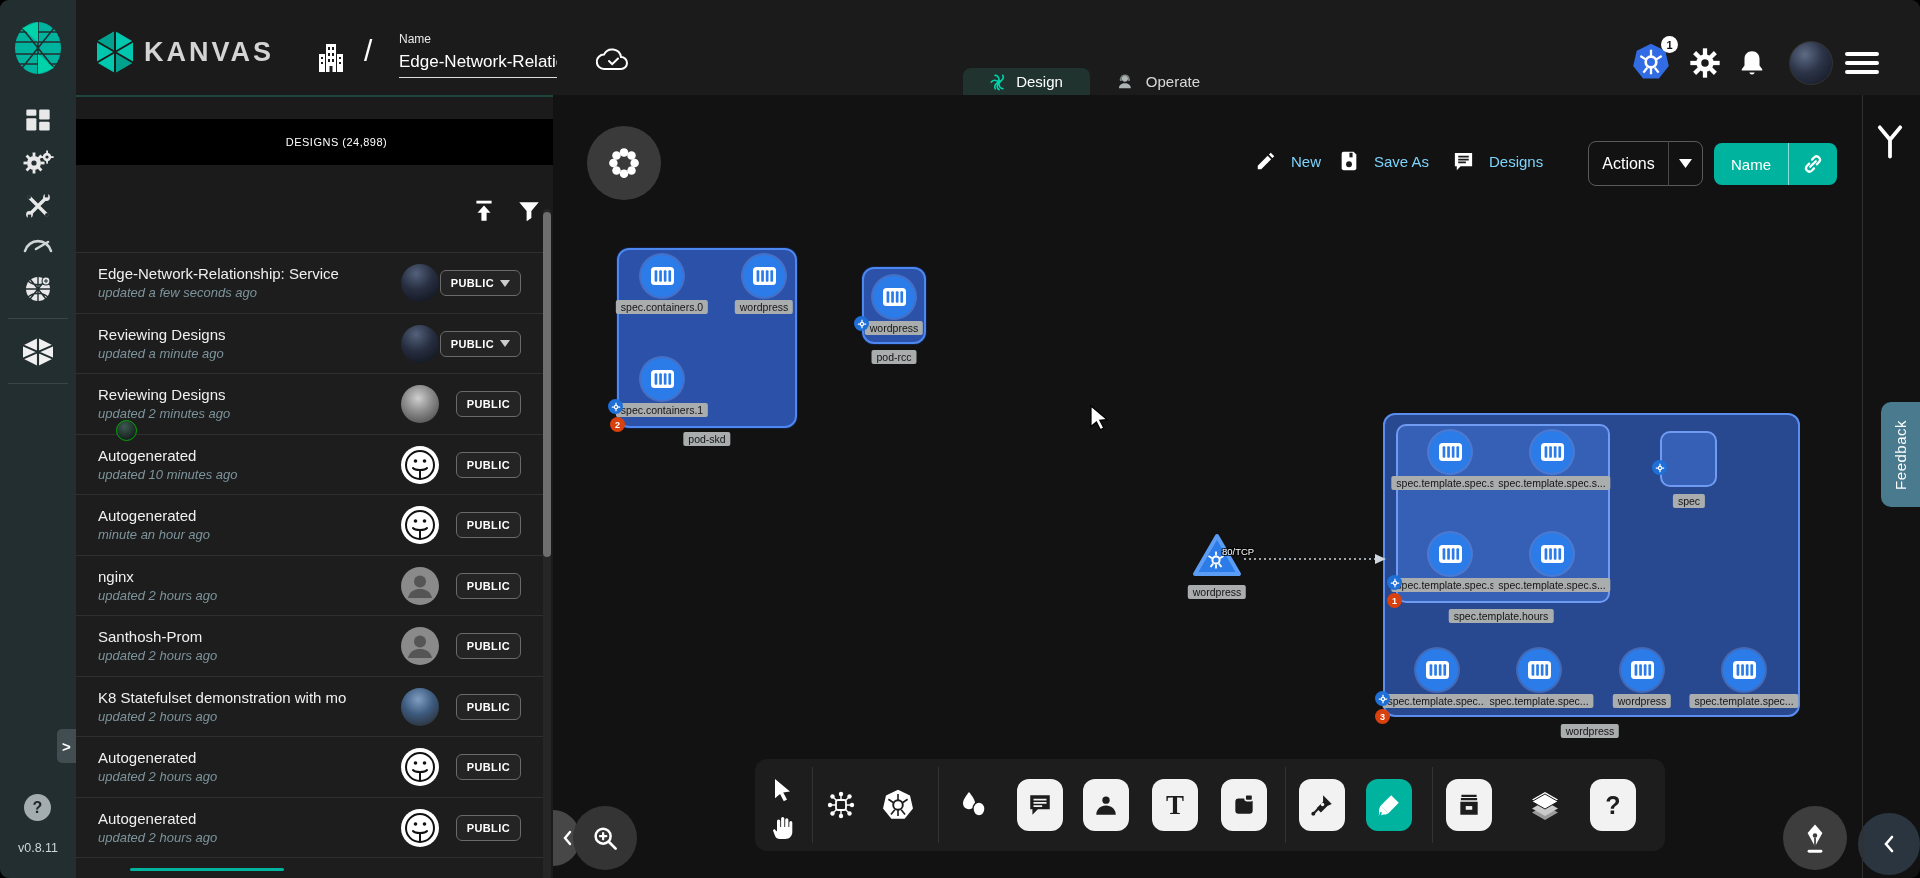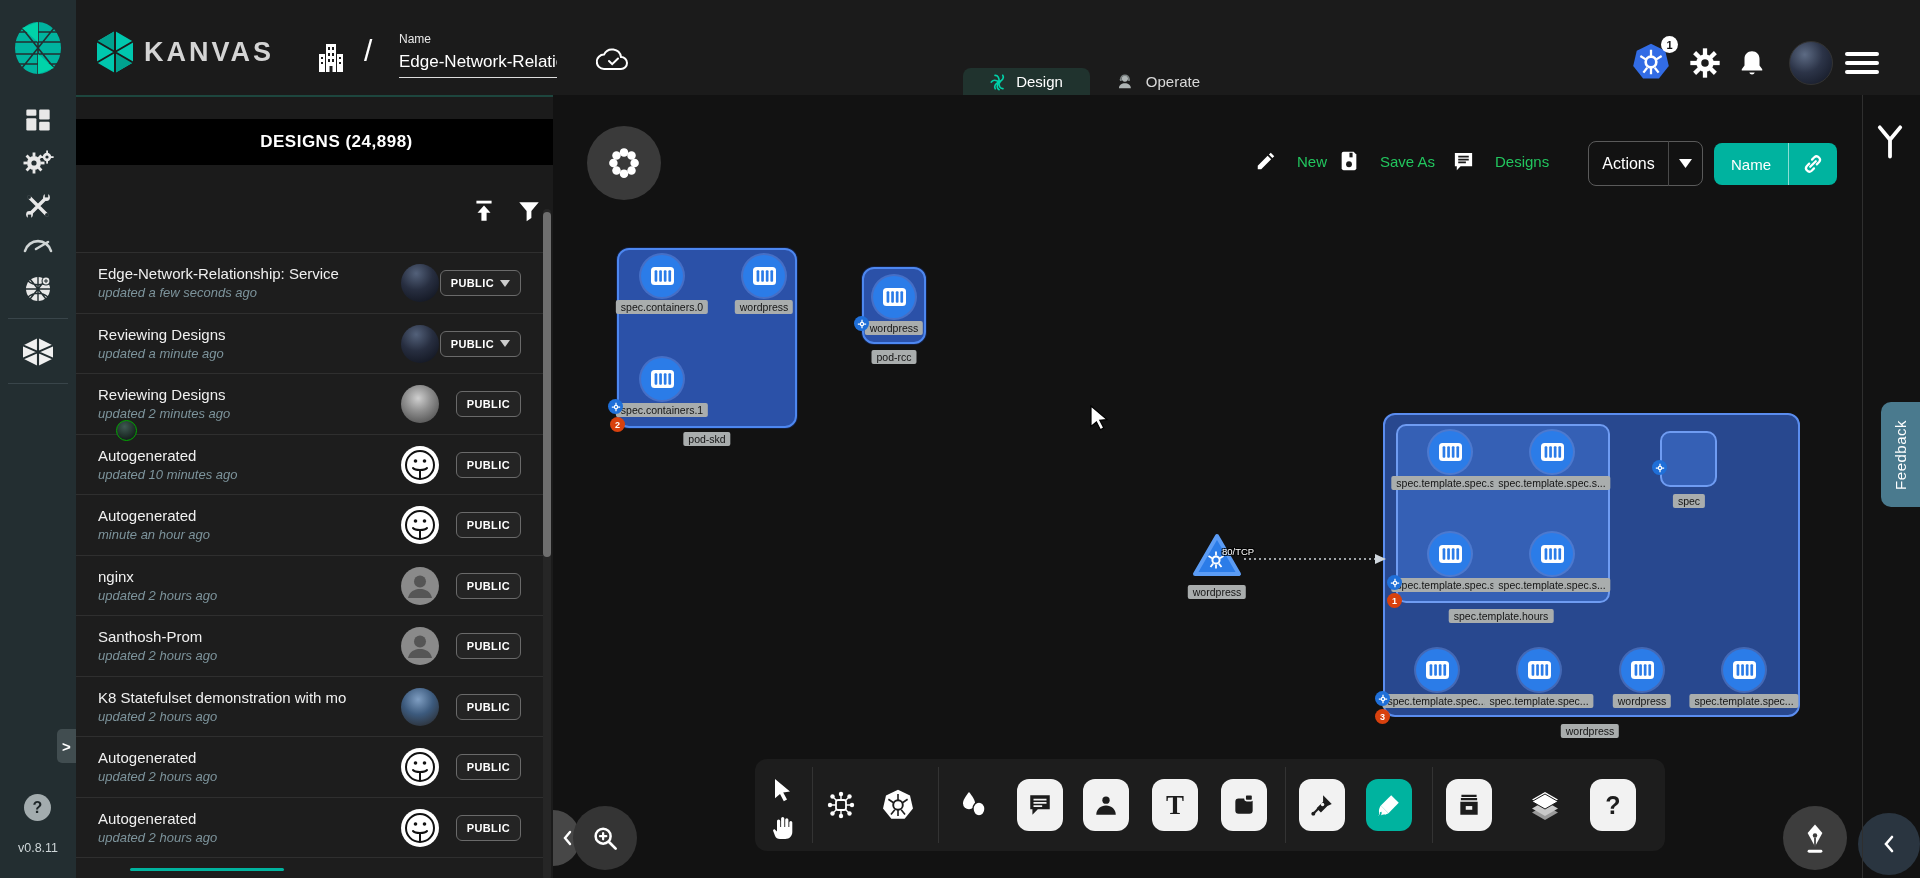--- a/index.html
+++ b/index.html
@@ -1,18 +1,18 @@
 <!DOCTYPE html>
 <html><head>
 <meta charset="utf-8">
 <style>
   html,body{margin:0;padding:0;background:#000;}
   *{box-sizing:border-box;}
   #app{position:relative;width:1920px;height:878px;overflow:hidden;background:#121212;
-       font-family:"Liberation Sans",sans-serif;color:#eee;}
+       font-family:"Liberation Sans",sans-serif;color:#eee;border-radius:9px;}
   .abs{position:absolute;}
 
   
   #header{position:absolute;left:0;top:0;width:1920px;height:95px;background:#1b1b1b;z-index:30;}
   #logo-area{position:absolute;left:0;top:0;width:76px;height:95px;background:#232e31;display:flex;align-items:center;justify-content:center;}
   #kanvas-logo{position:absolute;left:96px;top:30px;display:flex;align-items:center;gap:10px;}
   #kanvas-word{font-size:27px;font-weight:700;letter-spacing:3px;color:#d4d4d4;}
   #crumb-building{position:absolute;left:316px;top:42px;}
   #crumb-slash{position:absolute;left:364px;top:34px;font-size:30px;font-weight:300;color:#fff;}
   #name-block{position:absolute;left:399px;top:32px;}
@@ -41,21 +41,21 @@
   .side-div{position:absolute;left:8px;width:60px;height:1px;background:#39454a;}
   #expand-btn{position:absolute;left:57px;top:634px;width:19px;height:34px;background:#414d50;border-radius:5px 0 0 5px;
       display:flex;align-items:center;justify-content:center;color:#fff;font-size:15px;font-weight:700;}
   #help-btn{position:absolute;left:24px;top:699px;width:27px;height:27px;border-radius:50%;background:#a3acae;
       color:#1d2527;font-weight:700;font-size:16px;display:flex;align-items:center;justify-content:center;}
   #version{position:absolute;left:0;top:746px;width:76px;text-align:center;font-size:12.5px;color:#ced6d8;}
 
   
   #panel{position:absolute;left:76px;top:95px;width:477px;height:783px;background:#1b1b1b;border-top:2px solid #1d463e;z-index:20;overflow:hidden;}
   #panel-title{position:absolute;left:0;top:22px;width:477px;height:46px;background:#000;display:flex;align-items:center;justify-content:center;
-      font-size:17px;letter-spacing:.5px;color:#fff;font-weight:700;padding-left:44px;}
+      font-size:11px;letter-spacing:.5px;color:#fff;font-weight:400;padding-left:44px;}
   #search-wrap{position:absolute;left:17px;top:93px;width:333px;height:43px;background:#1d1d1d;border:1px solid #3f3f3f;border-radius:8px;
       display:flex;align-items:center;padding:0 10px 0 14px;}
   #search-input{flex:1;background:transparent;border:none;outline:none;color:#ddd;font-size:15px;font-family:"Liberation Sans",sans-serif;}
   #search-input::placeholder{color:#9a9a9a;}
   .panel-action{position:absolute;top:101px;}
   #list{position:absolute;left:0;top:155px;width:467px;}
   .design-row{position:relative;height:60.5px;border-top:1px solid #2f2f2f;background:#1d1d1d;display:flex;align-items:center;cursor:pointer;}
   .row-text{margin-left:22px;width:288px;}
   .row-title{font-size:15px;font-weight:500;color:#f0f0f0;white-space:nowrap;overflow:hidden;}
   .row-updated{margin-top:3px;font-size:13px;font-style:italic;color:#7d949c;white-space:nowrap;}
@@ -74,21 +74,21 @@
   #presence-avatar{position:absolute;left:40px;top:323px;width:21px;height:21px;border-radius:50%;z-index:5;
       background:radial-gradient(circle at 40% 30%,#3f5a52 0%,#17231f 70%);border:1px solid #0a0;}
   #partial-item{position:absolute;left:54px;top:771px;width:154px;height:3px;background:#00B39F;border-radius:2px;}
   #panel-scroll-track{position:absolute;right:2px;top:112px;width:8px;height:671px;background:#262626;border-radius:4px;}
   #panel-scroll-thumb{position:absolute;right:2px;top:115px;width:8px;height:345px;background:#6e6e6e;border-radius:4px;}
 
   
   #canvas{position:absolute;left:553px;top:95px;width:1309px;height:783px;background:#121212;}
   #dock-fab{position:absolute;left:587px;top:126px;width:74px;height:74px;border-radius:50%;background:#3a3a3a;
       display:flex;align-items:center;justify-content:center;z-index:10;}
-  .cv-act{position:absolute;top:150px;display:flex;align-items:center;gap:20px;color:#22c55e;font-size:15px;cursor:pointer;z-index:10;}
+  .cv-act{position:absolute;top:150px;display:flex;align-items:center;gap:14px;color:#7dd3fc;font-size:15px;cursor:pointer;z-index:10;}
   #actions-btn{position:absolute;left:1588px;top:141px;width:115px;height:45px;border:1px solid #5a5a5a;border-radius:8px;
       display:flex;align-items:center;z-index:10;cursor:pointer;}
   #actions-label{width:79px;text-align:center;font-size:16px;color:#fff;}
   #actions-sep{width:1px;height:45px;background:#4a4a4a;}
   #actions-caret{flex:1;display:flex;align-items:center;justify-content:center;}
   #share-btn{position:absolute;left:1714px;top:143px;width:123px;height:42px;background:#00B39F;border-radius:8px;
       display:flex;align-items:center;z-index:10;cursor:pointer;}
   #share-label{width:74px;text-align:center;font-size:15px;color:#fff;font-weight:500;}
   #share-sep{width:1px;height:42px;background:rgba(255,255,255,.55);}
   #share-link{flex:1;display:flex;align-items:center;justify-content:center;}

